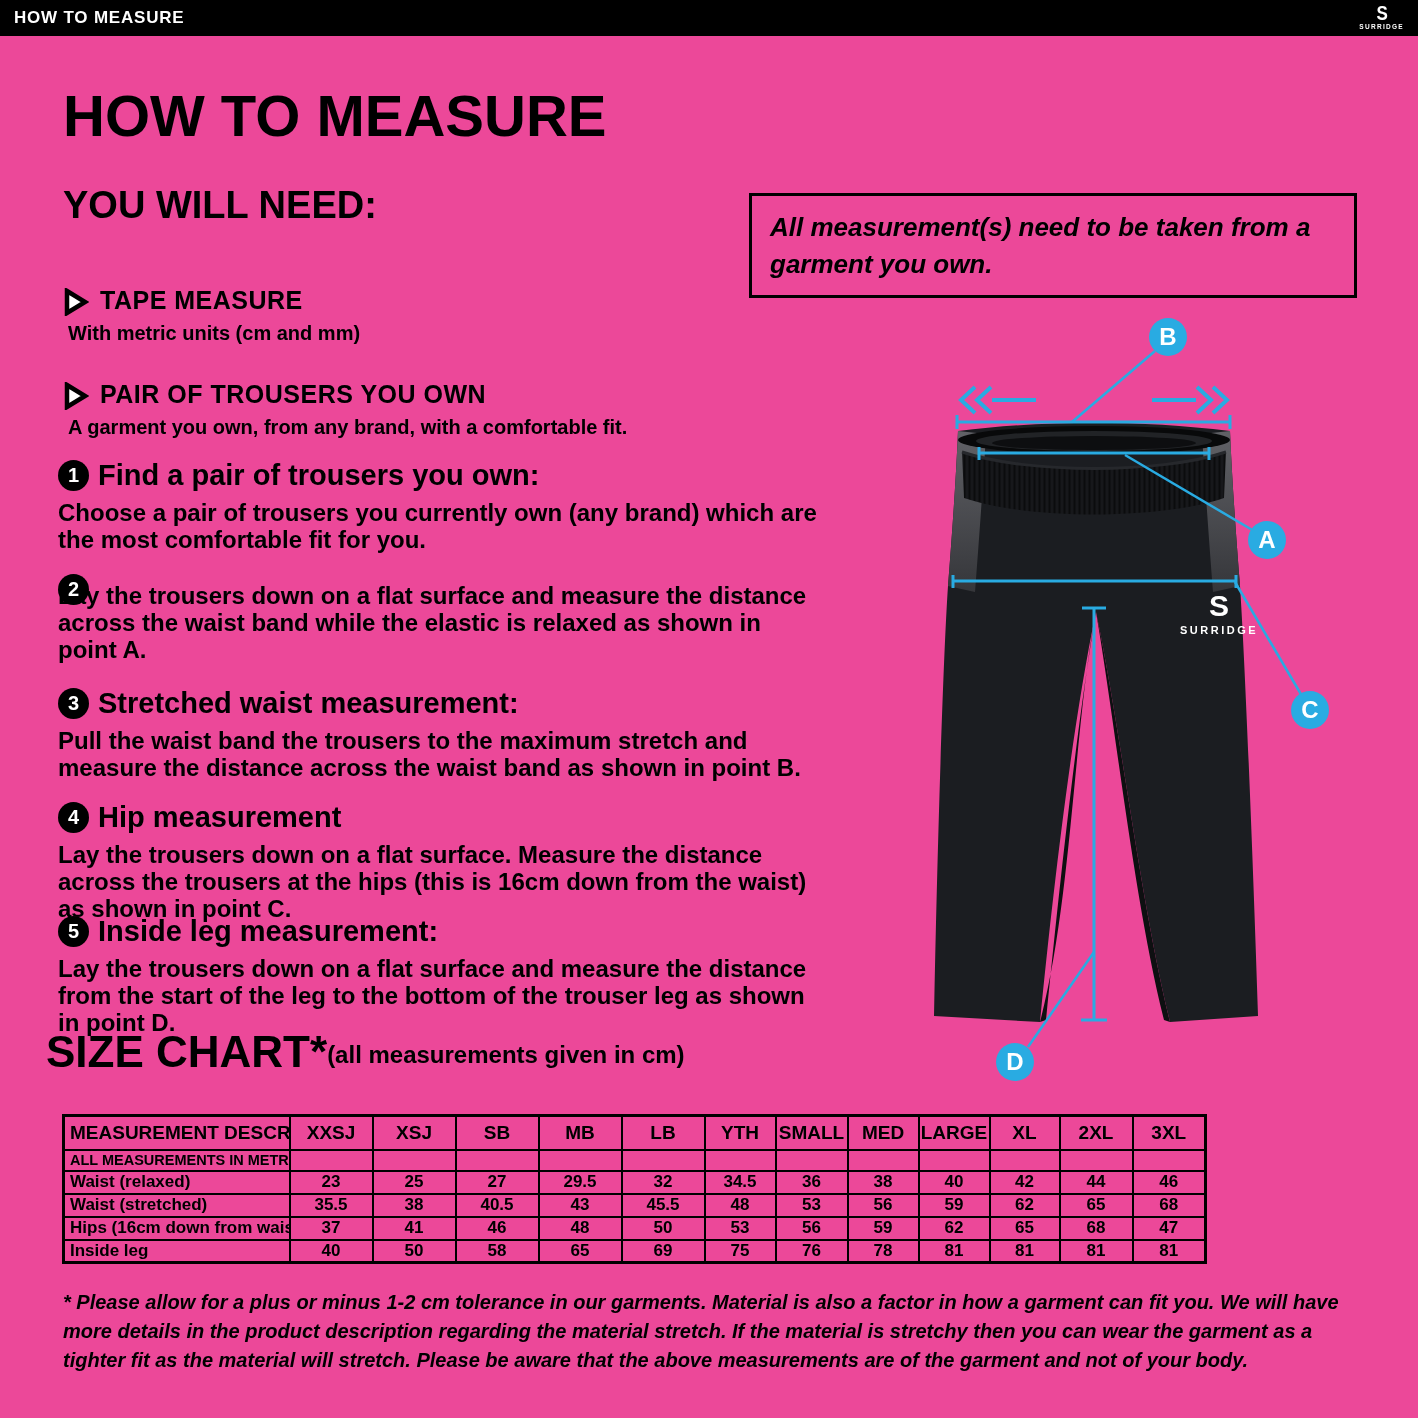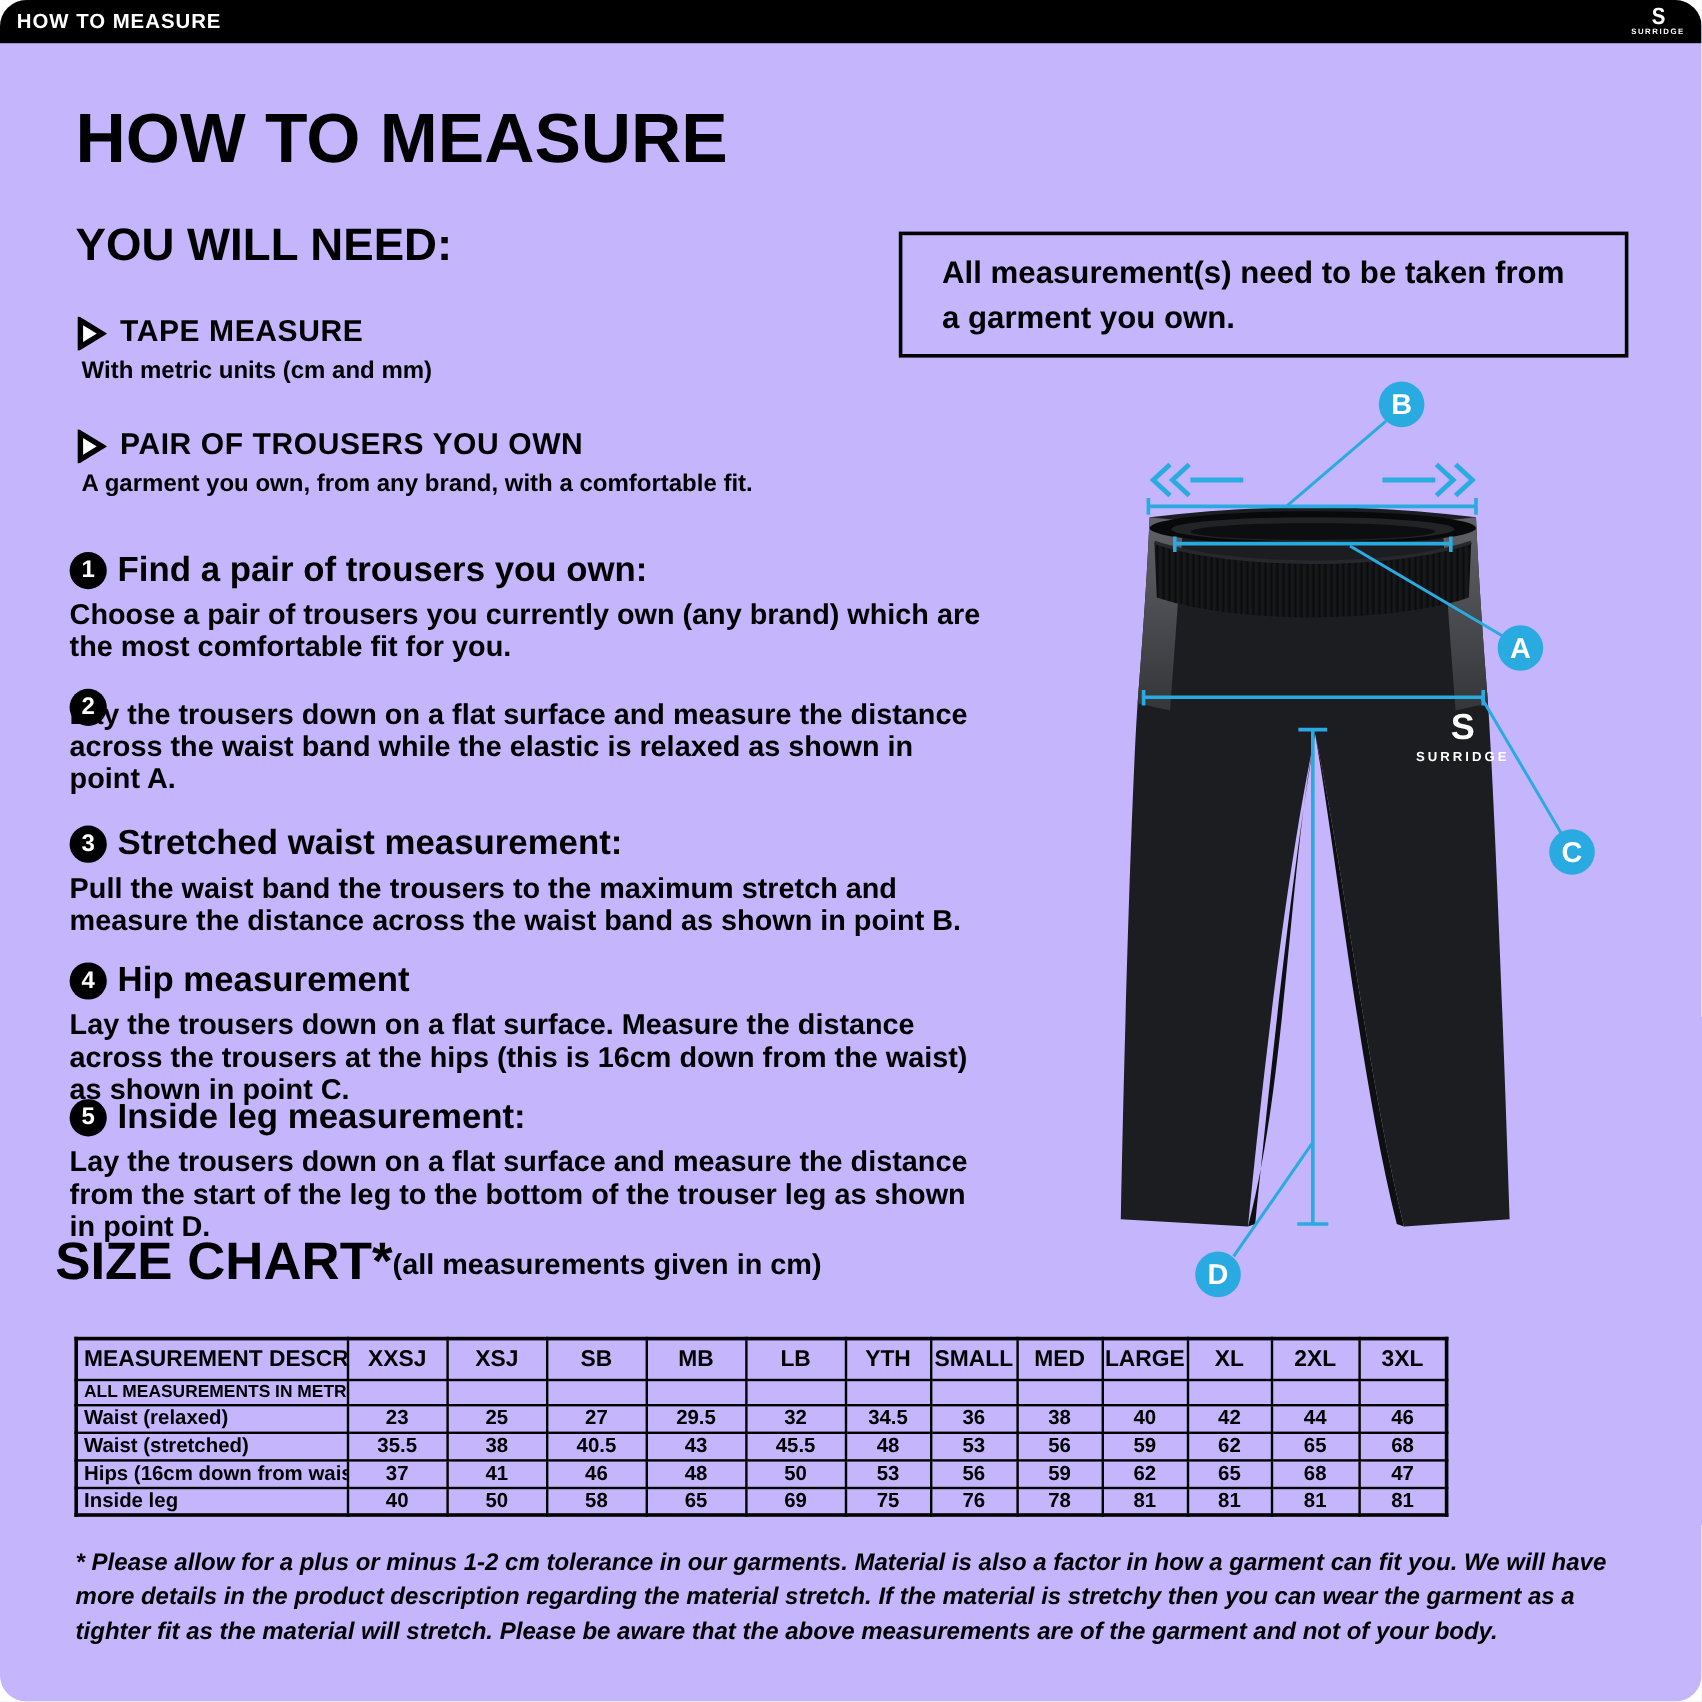--- a/index.html
+++ b/index.html
@@ -1,35 +1,35 @@
 <!DOCTYPE html>
 <html><head>
 <meta charset="utf-8">
 <style>
   * { margin:0; padding:0; box-sizing:border-box; }
   html,body { background:#fff; }
   .page {
-    position:relative; width:1418px; height:1418px; background:#c4b5fd; overflow:hidden;
-    font-family:"Liberation Sans", sans-serif; color:#000;border-radius:22px;
+    position:relative; width:1418px; height:1418px; background:#ec4899; overflow:hidden;
+    font-family:"Liberation Sans", sans-serif; color:#000;
   }
   
   .topbar { position:absolute; left:0; top:0; width:1418px; height:36px; background:#000;
     display:flex; align-items:center; justify-content:space-between; padding:0 14px; }
   .topbar-title { color:#fff; font-size:17px; font-weight:900; letter-spacing:0.8px; }
   .brandmark { display:flex; flex-direction:column; align-items:center; color:#fff; line-height:1; }
   .brandmark .s-glyph { font-size:17px; font-weight:900; letter-spacing:-1px; transform:scaleY(1.15); }
   .brandmark .s-word  { font-size:6.5px; font-weight:700; letter-spacing:1.3px; margin-top:2px; }
   
   .h1 { position:absolute; left:63px; top:82px; font-size:58px; font-weight:900; letter-spacing:0px; }
   .h2-need { position:absolute; left:63px; top:184px; font-size:38px; font-weight:900; }
   
   .note-box { position:absolute; left:749px; top:193px; width:608px; height:105px;
-    border:3.5px solid #000; padding:13px 33px; font-size:26px; font-weight:800; line-height:37px; }
-  
-  .need-item { position:absolute; left:63px; }
+    border:3.5px solid #000; padding:13px 18px; font-size:26px; font-weight:800; line-height:37px;font-style:italic; }
+  
+  .need-item { position:absolute; left:63px;margin-top:24px; }
   .need-item .tri { position:absolute; left:0; top:2px; }
   .need-title { margin-left:37px; font-size:25px; font-weight:800; letter-spacing:0.5px; }
   .need-desc  { margin-left:5px; margin-top:7px; font-size:20px; font-weight:700; }
   
   .step { position:absolute; left:58px; width:775px; }
   .step-badge { position:absolute; left:0; top:0; width:31px; height:31px; border-radius:50%;
     background:#000; color:#fff; font-size:20px; font-weight:800; display:flex; align-items:center; justify-content:center; }
   .step-title { margin-left:40px; font-size:29px; font-weight:800; line-height:31px; }
   .step-desc  { margin-top:8px; font-size:24px; font-weight:700; line-height:27px; width:760px; }
   

